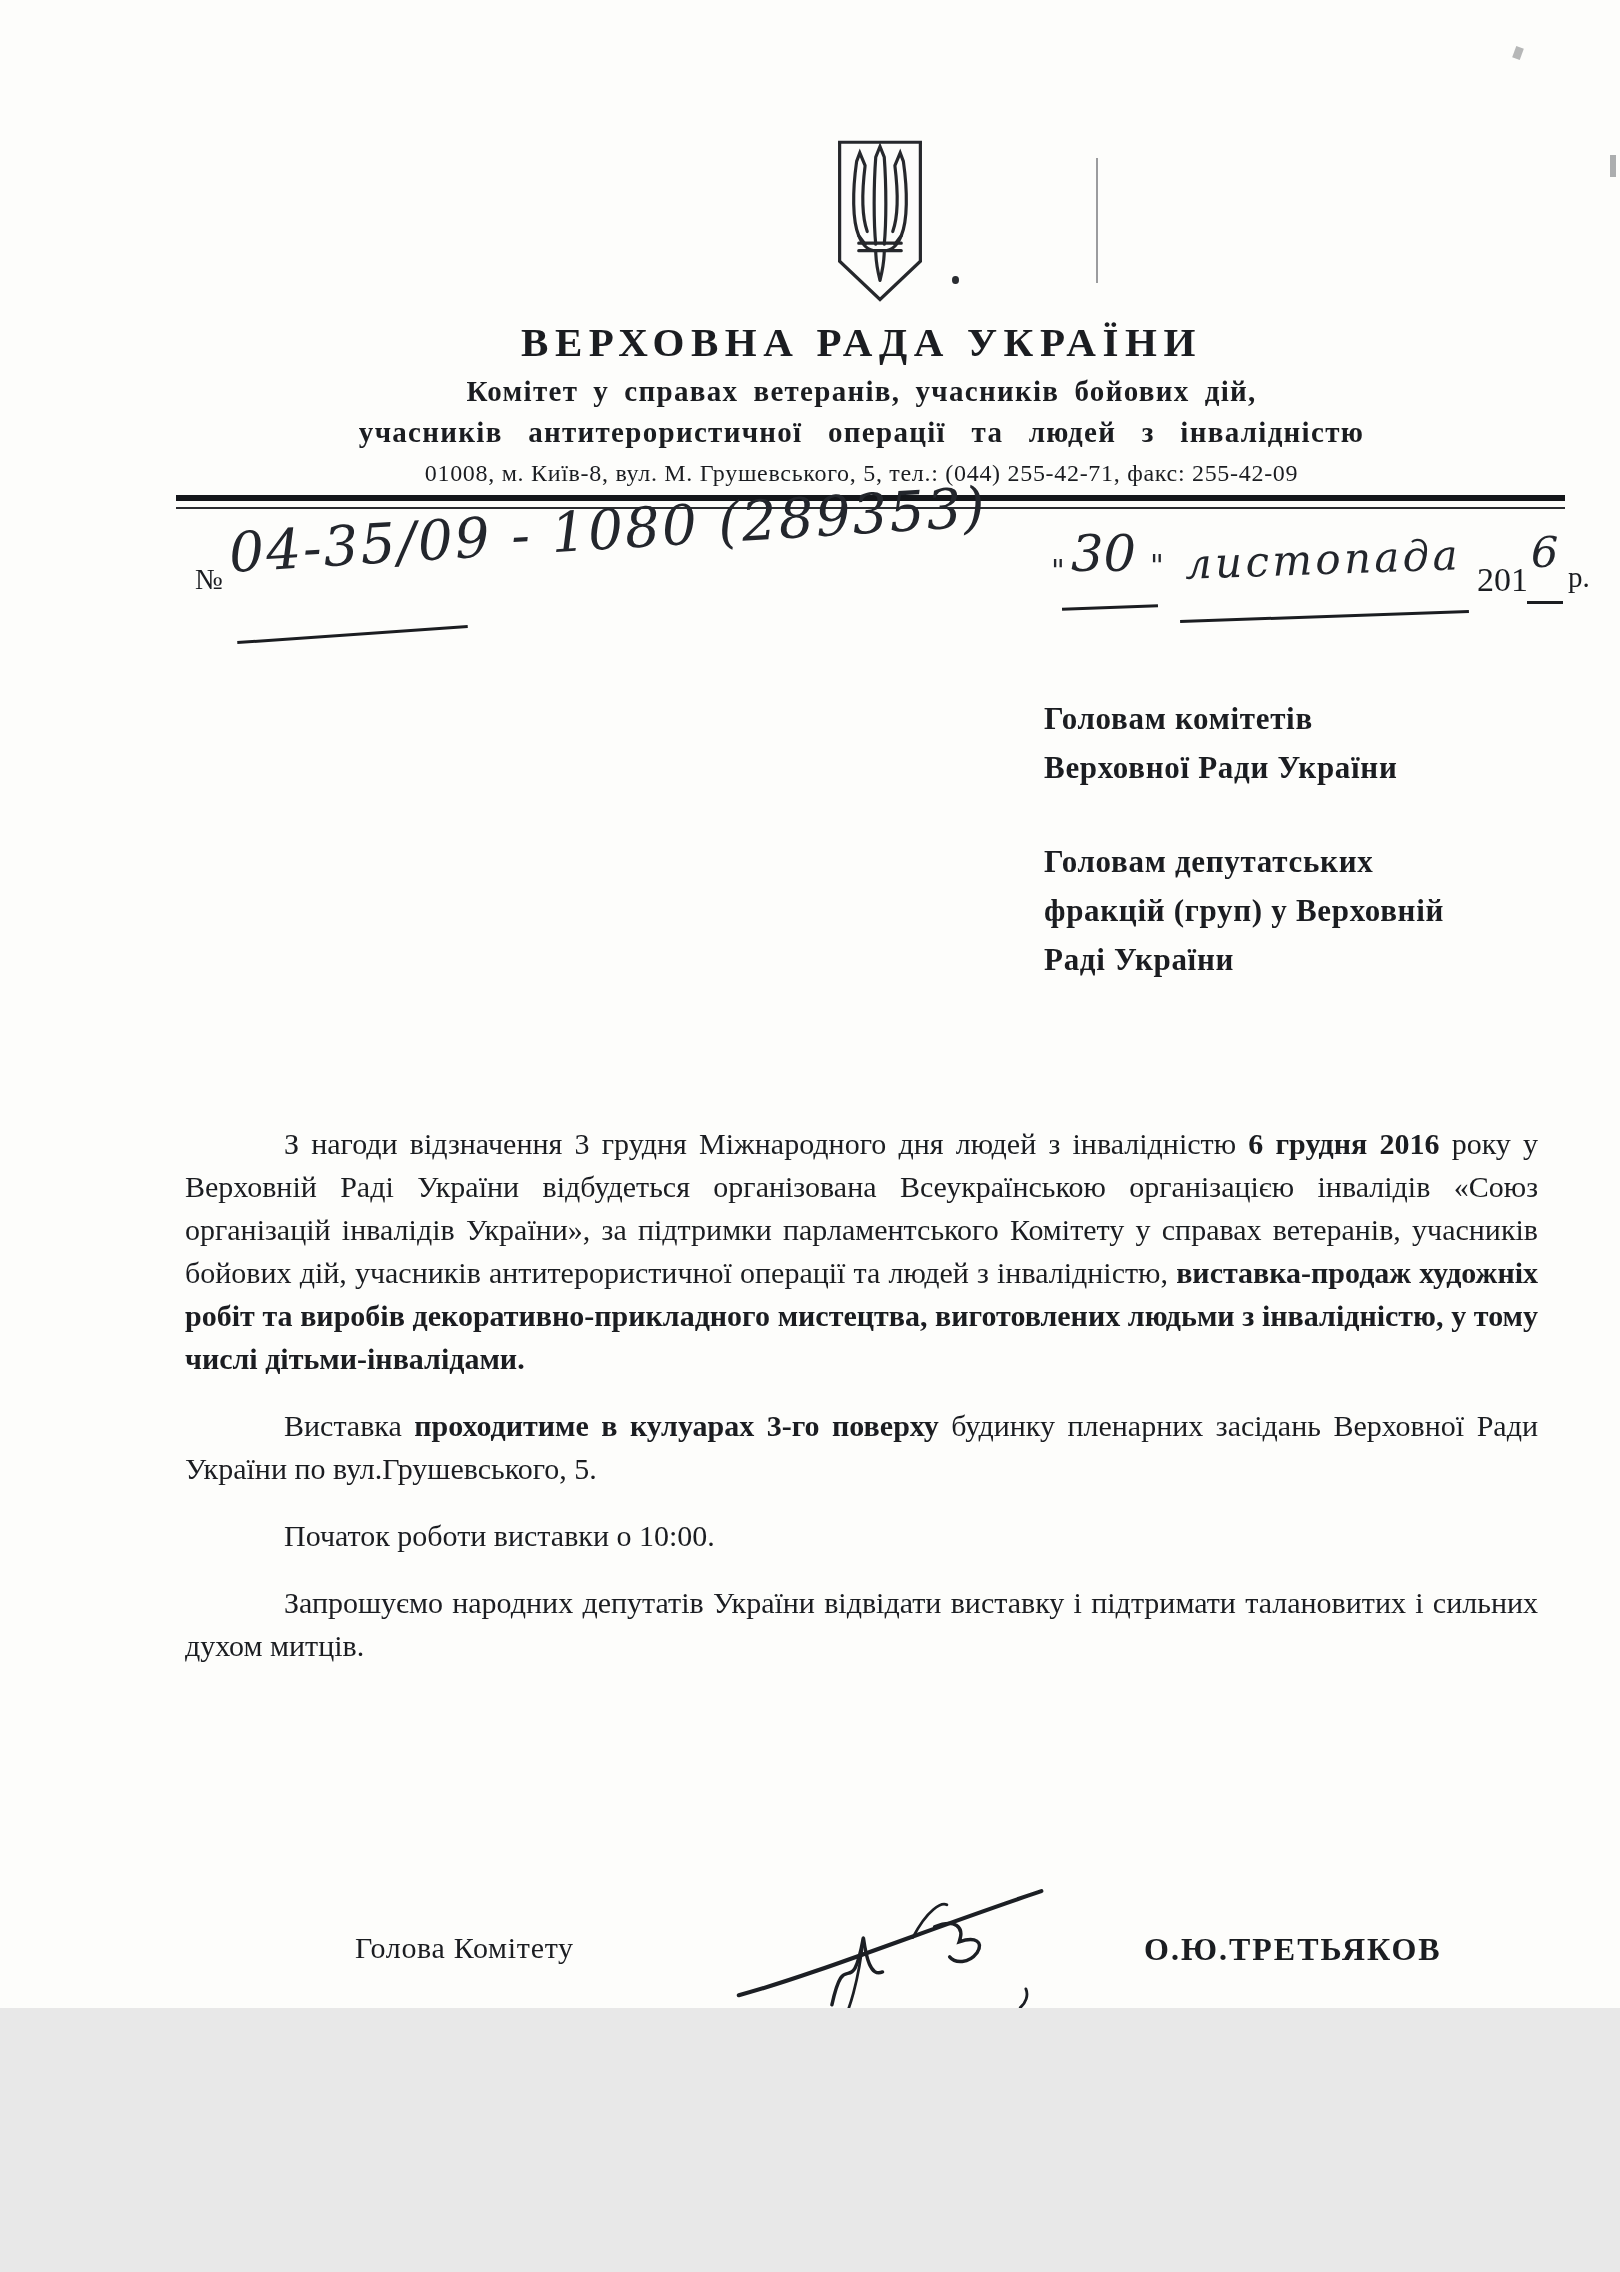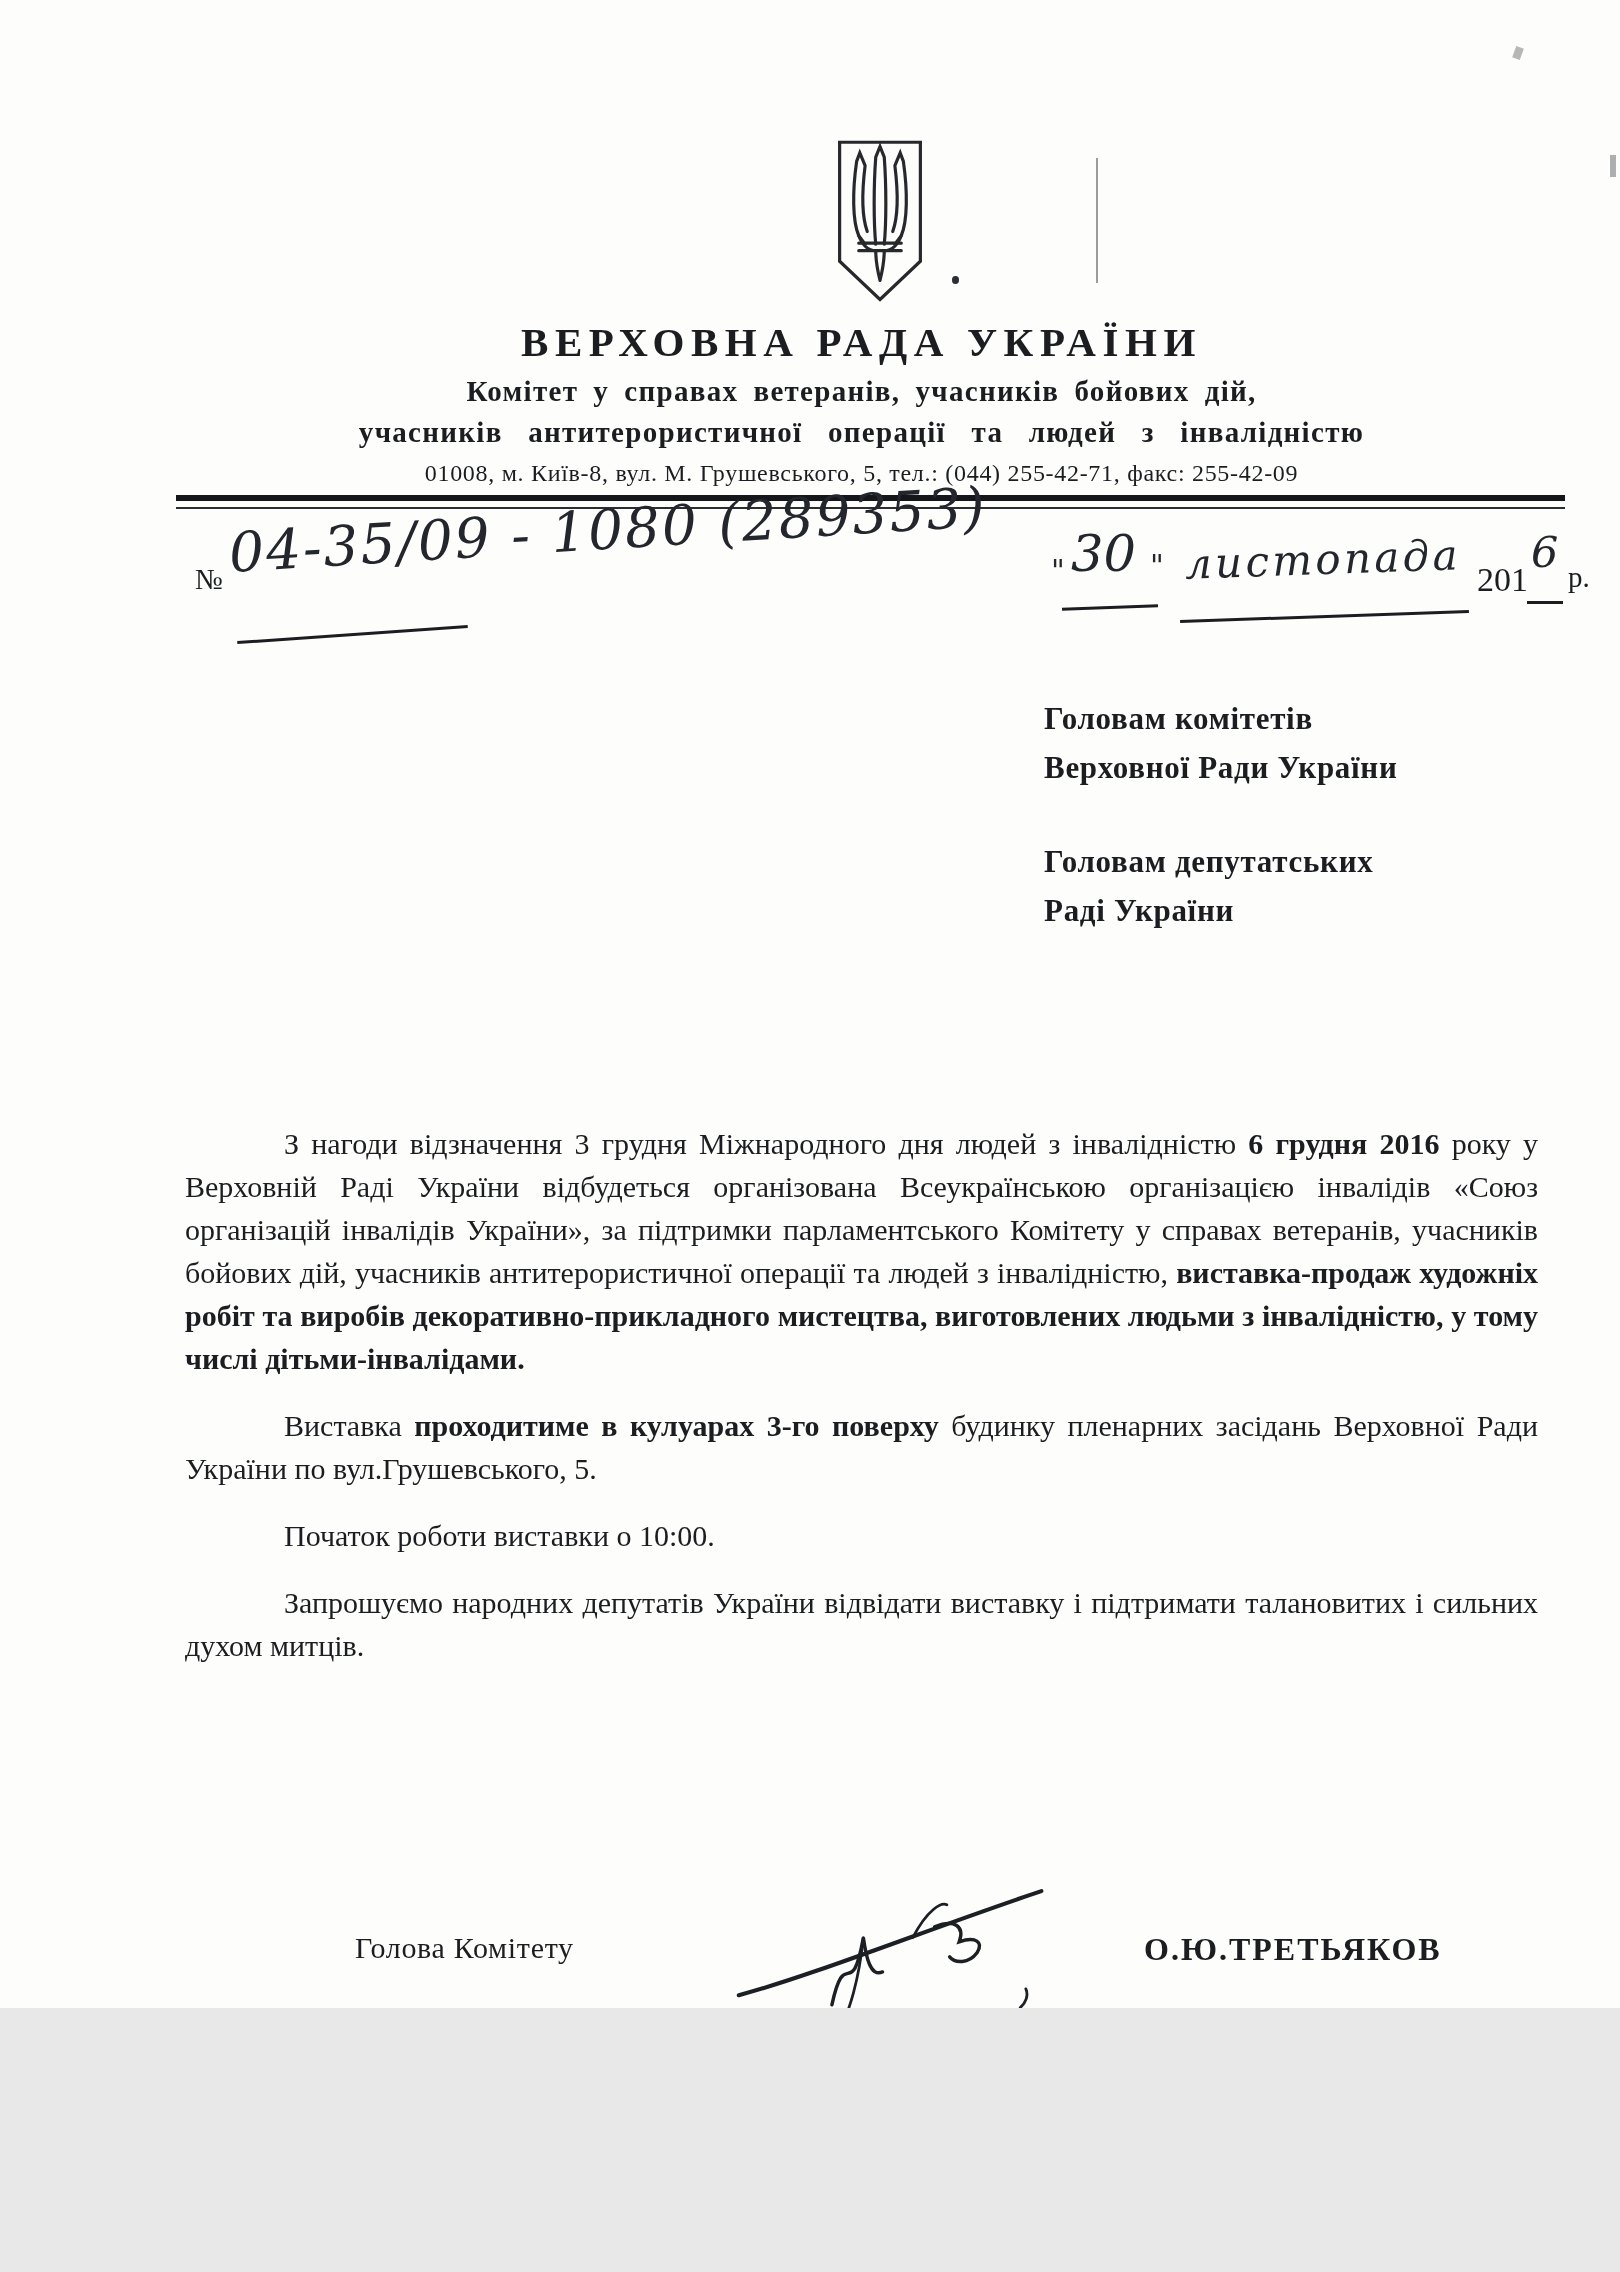--- a/index.html
+++ b/index.html
@@ -104,20 +104,21 @@
     <span class="dl yearp">201</span>
     <span class="dl hand yearh">6</span>
     <span class="dl u-year"></span>
     <span class="dl yearsuf">р.</span>
   </div>
 
   <div class="abs addressees">
     <p>Головам комітетів</p>
     <p>Верховної Ради України</p>
     <p class="addr-gap">Головам депутатських</p>
+    <p>фракцій (груп) у Верховній</p>
     <p>Раді України</p>
   </div>
 
   <div class="abs body-text">
     <p><span>З нагоди відзначення 3 грудня Міжнародного дня людей з інвалідністю </span><span class="b">6 грудня 2016</span><span> року у Верховній Раді України відбудеться організована Всеукраїнською організацією інвалідів «Союз організацій інвалідів України», за підтримки парламентського Комітету у справах ветеранів, учасників бойових дій, учасників антитерористичної операції та людей з інвалідністю, </span><span class="b">виставка-продаж художніх робіт та виробів декоративно-прикладного мистецтва, виготовлених людьми з інвалідністю, у тому числі дітьми-інвалідами.</span></p>
     <p class="mt"><span>Виставка </span><span class="b">проходитиме в кулуарах 3-го поверху</span><span> будинку пленарних засідань Верховної Ради України по вул.Грушевського, 5.</span></p>
     <p class="mt">Початок роботи виставки о 10:00.</p>
     <p class="mt">Запрошуємо народних депутатів України відвідати виставку і підтримати талановитих і сильних духом митців.</p>
   </div>
 

